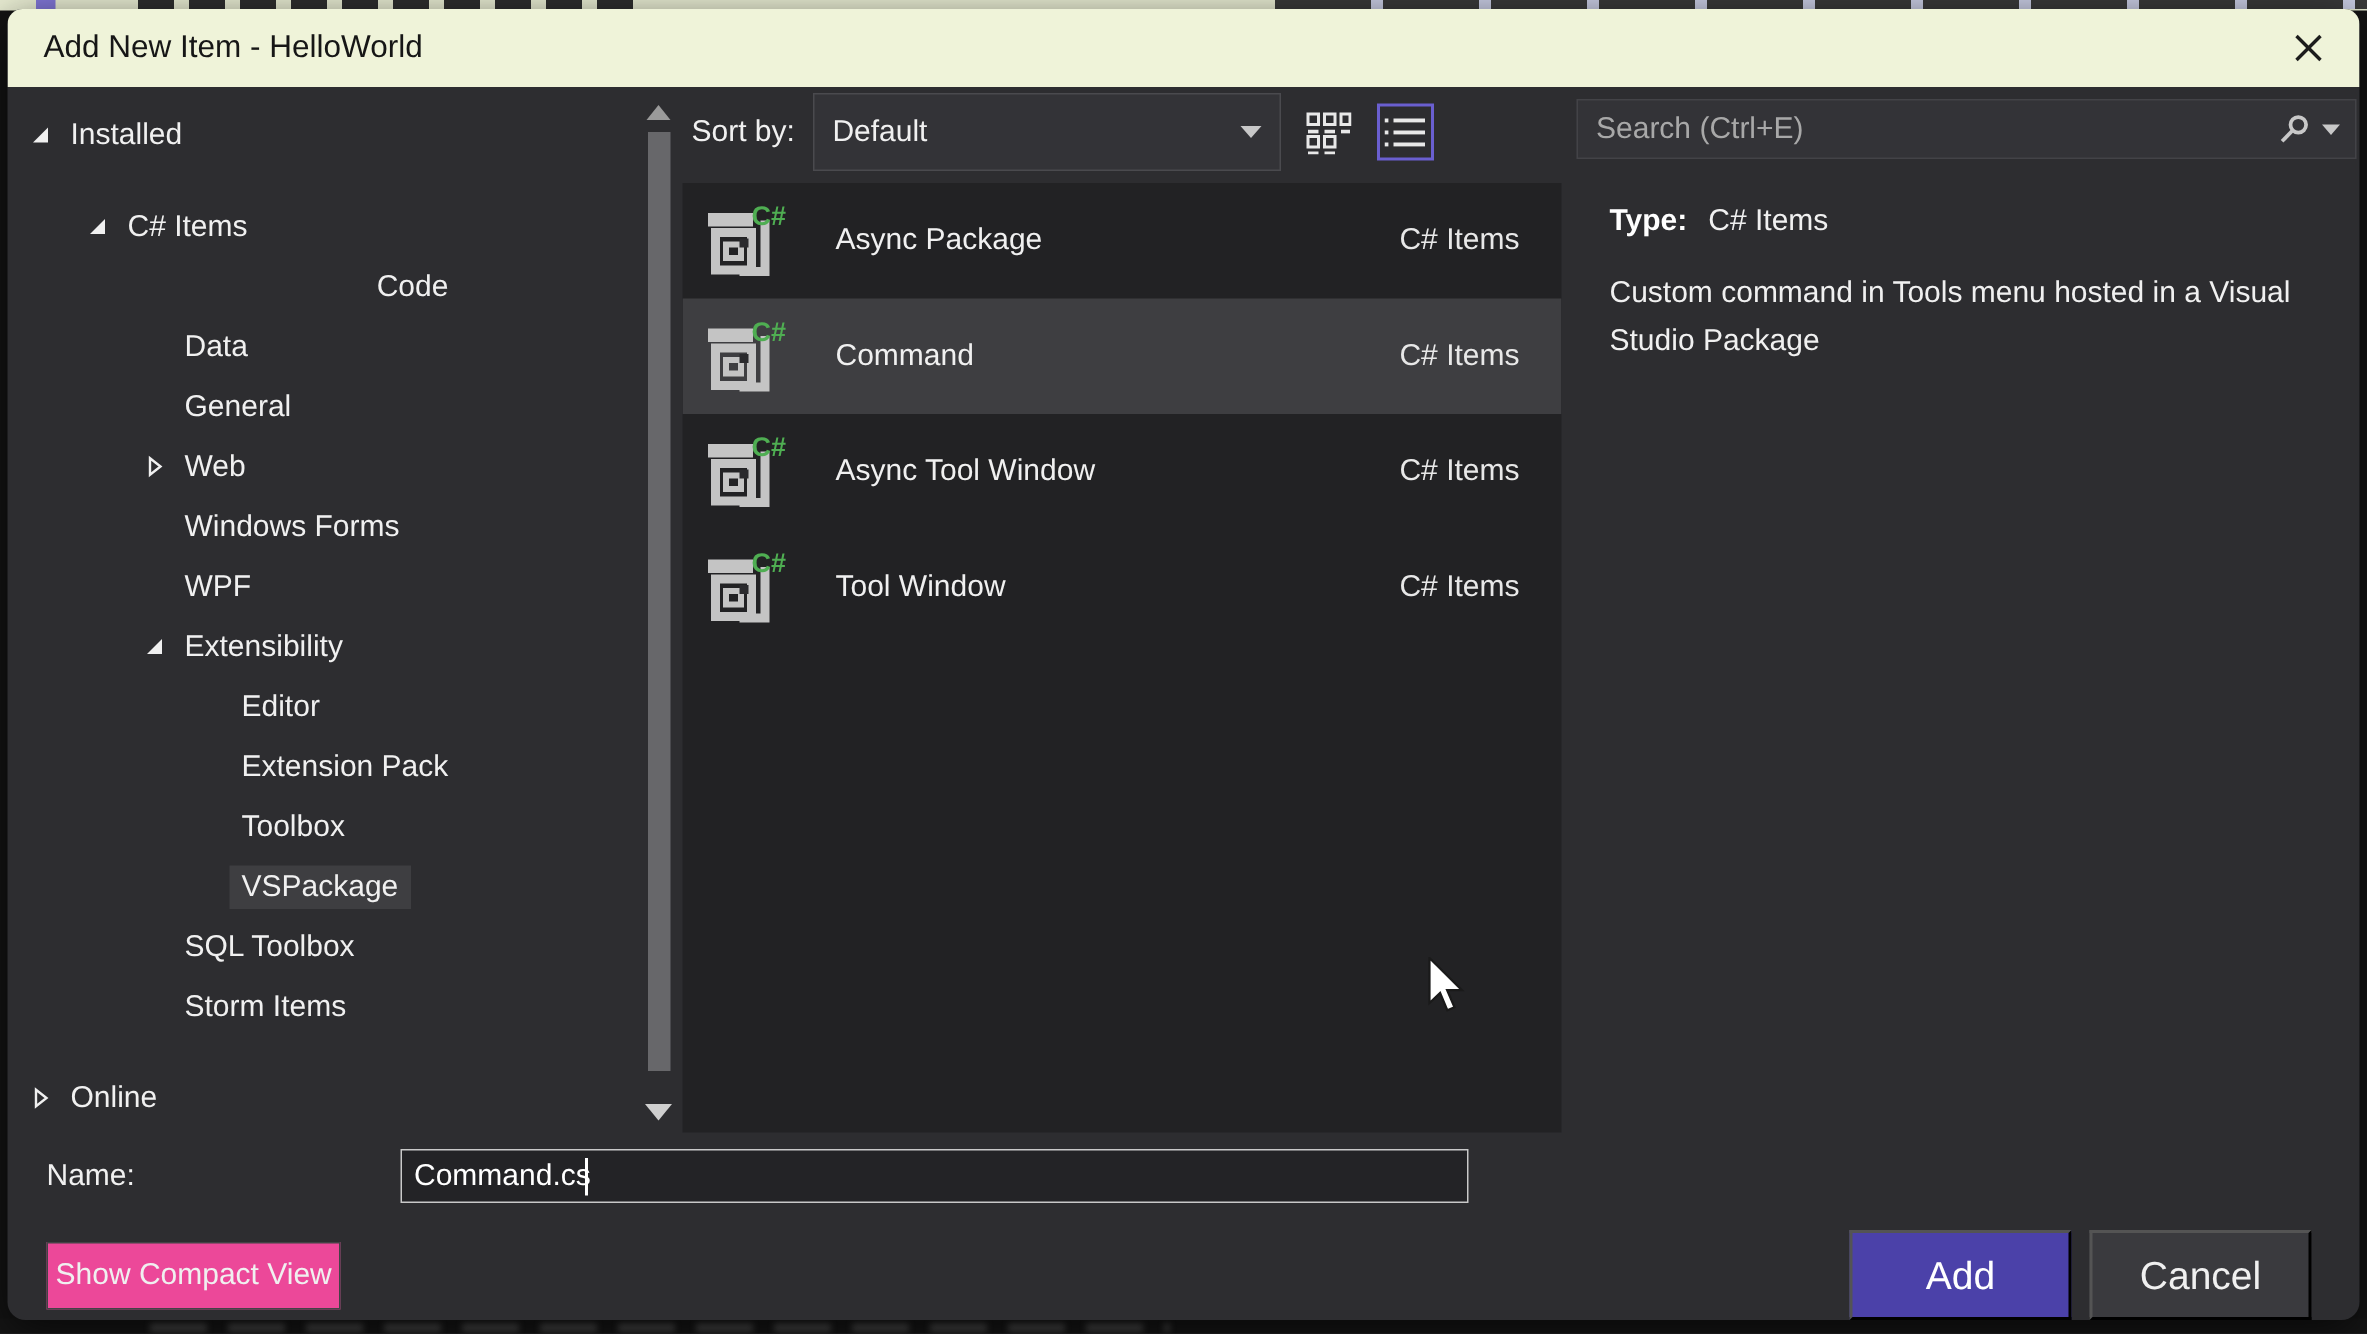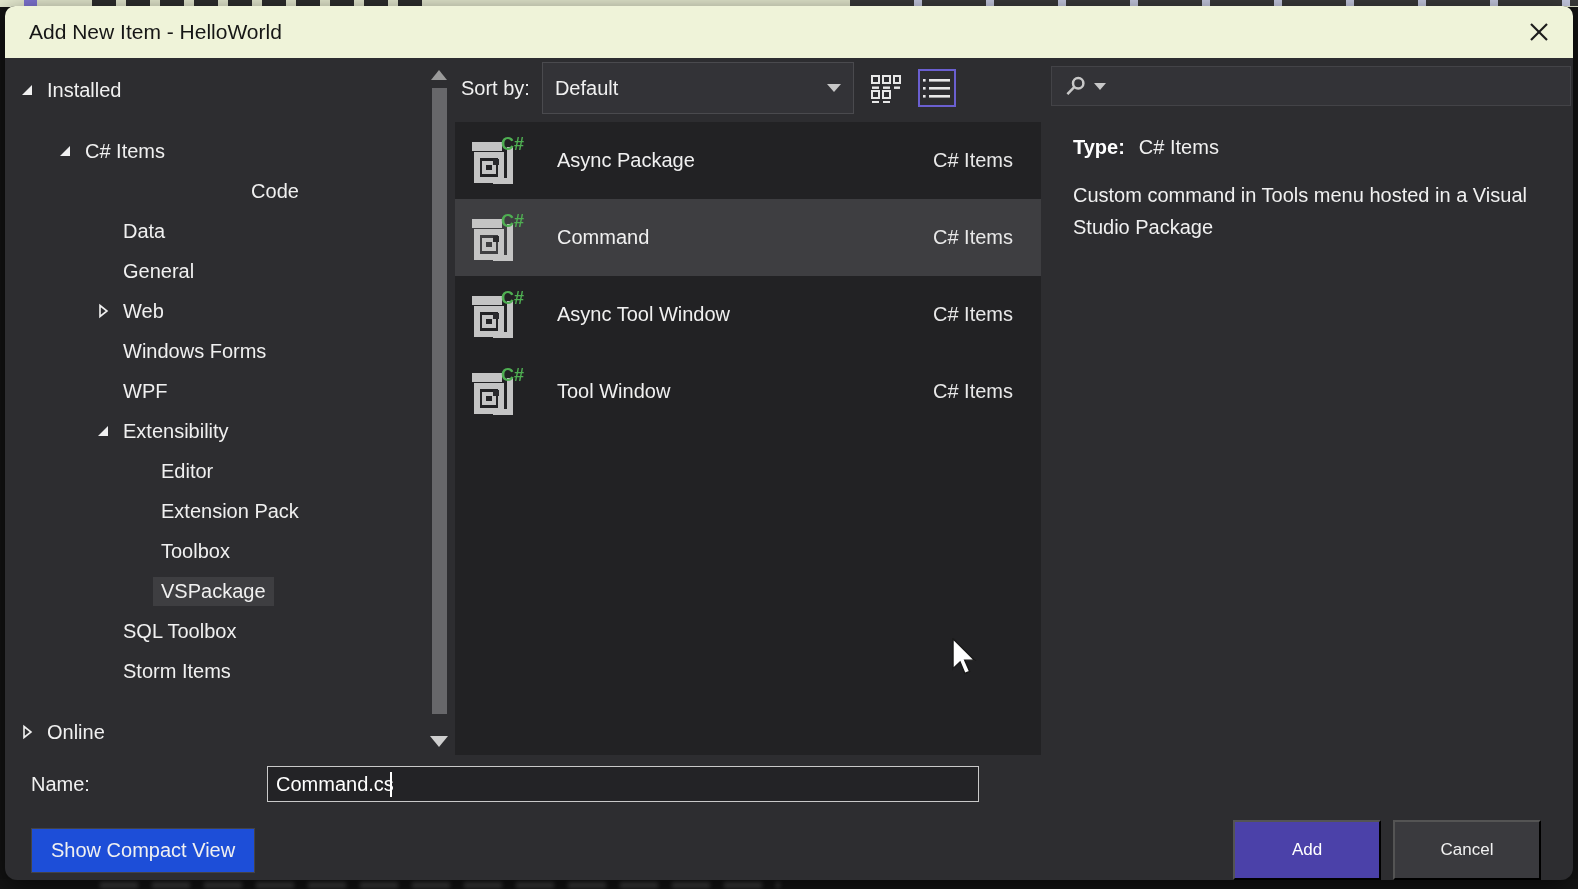--- a/index.html
+++ b/index.html
@@ -87,23 +87,23 @@
 
   
   .footer { flex:0 0 124px; padding:10px 32px 0 26px; }
   .name-row { display:flex; align-items:center; height:38px; }
   .name-label { width:236px; font-size:20px; color:#f0f0f0; }
   .name-input-wrap { position:relative; width:712px; height:36px; border:1px solid #c9c9c9; background:#232326; }
   .name-input-wrap input { width:100%; height:100%; background:transparent; border:none; outline:none;
     color:#fff; font-size:20px; padding:0 8px; font-family:inherit; }
   .text-caret { position:absolute; left:122px; top:5px; width:2px; height:25px; background:#fff; }
   .btn-row { display:flex; align-items:center; margin-top:17px; }
-  .compact-btn { background:#1d4ed8; color:#f0f0f0; font-size:20px; padding:10px 19px; border:1px solid #434346; }
+  .compact-btn { background:#ec4899; color:#f0f0f0; font-size:20px; padding:10px 5px; border:1px solid #434346; }
   .btn-spacer { flex:1; }
-  .btn { width:148px; height:60px; display:flex; align-items:center; justify-content:center; font-size:17px; }
+  .btn { width:148px; height:60px; display:flex; align-items:center; justify-content:center; font-size:26px; }
   .add-btn { background:var(--accent-button,#4b41a9); color:#fff; margin-right:12px; }
   .cancel-btn { background:#3a3a3e; color:#f0f0f0; }
 
   
   .cursor { position:absolute; left:951px; top:638px; }
 </style>
 </head>
 <body>
 
 <div class="bg-top">
@@ -315,20 +315,21 @@
       </svg>
     </span>
     <span class="item-name">Tool Window</span>
     <span class="item-cat">C# Items</span>
   </div>
         </div>
     </div>
 
     <div class="right">
       <div class="search-box">
+        <input type="text" placeholder="Search (Ctrl+E)" style="">
         <svg width="23" height="23" viewBox="0 0 23 23">
           <circle cx="14.2" cy="8.2" r="5.2" fill="none" stroke="#c8c8c8" stroke-width="2.5"></circle>
           <line x1="10.2" y1="12.2" x2="3.4" y2="19.2" stroke="#c8c8c8" stroke-width="2.5"></line>
         </svg>
         <span class="search-caret"></span>
       </div>
       <div class="details">
         <div class="type-line">
           <span class="type-label">Type:</span><span class="type-value">C# Items</span>
         </div>

